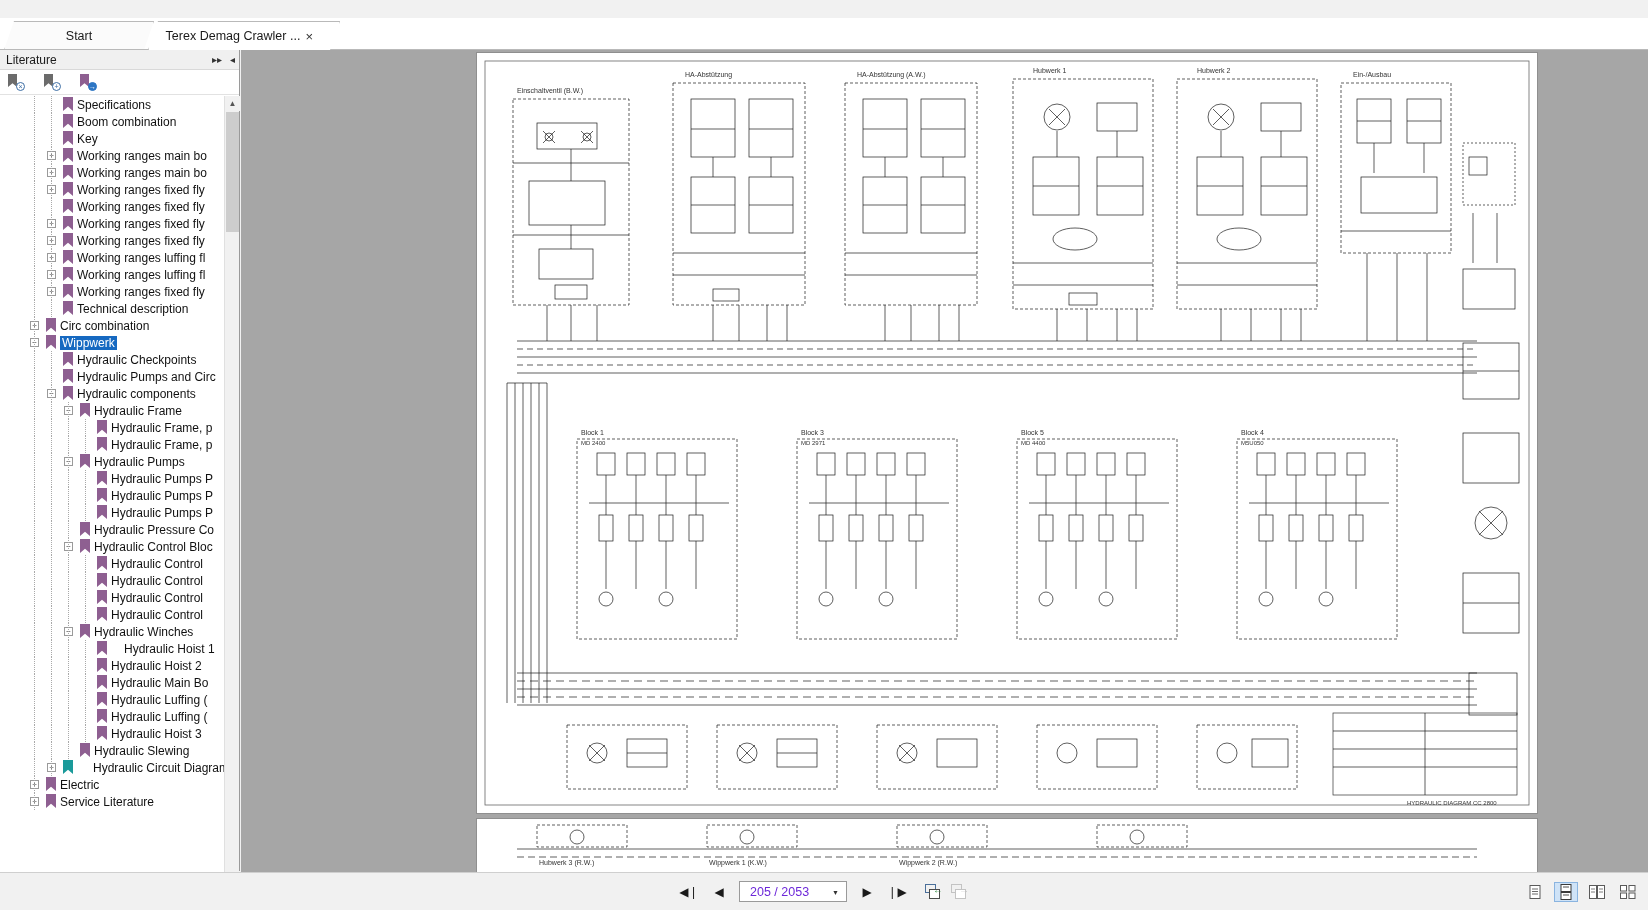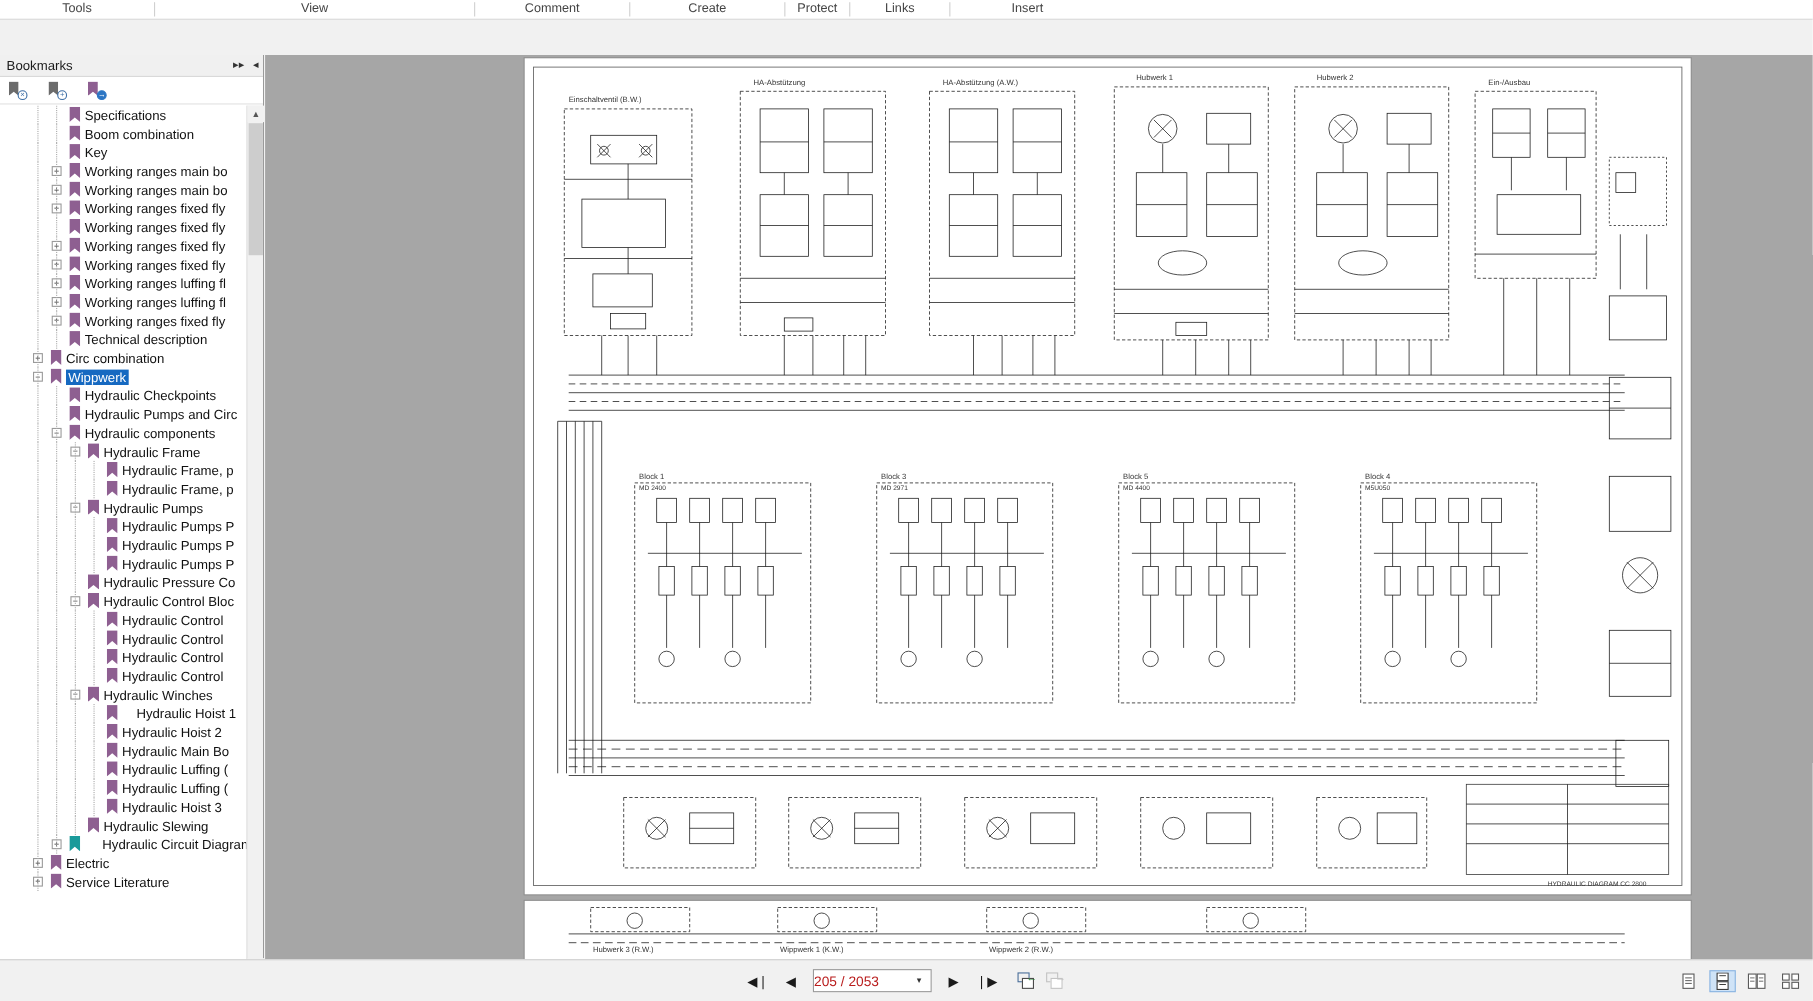--- a/index.html
+++ b/index.html
@@ -172,21 +172,21 @@
   }
   .navbtn {
     width:20px; height:20px; display:flex; align-items:center;
     justify-content:center; color:#1a1a1a; font-size:12px; cursor:pointer;
   }
   .pagebox {
     width:108px; height:21px; background:#ffffff; border:1px solid #9a9a9a;
     display:flex; align-items:center; position:relative; cursor:text;
   }
   .pagebox .pval {
-    font-size:12.5px; color:#b91c1c; 
+    font-size:12.5px; color:#6d28d9; padding-left:10px;
   }
   .pagebox .caret {
     position:absolute; right:7px; top:50%; transform:translateY(-50%);
     font-size:7px; color:#333;
   }
   .viewnav { display:flex; align-items:center; gap:8px; margin-left:8px; }
   .winicon { width:18px; height:16px; position:relative; cursor:pointer; }
   .winicon .b1 {
     position:absolute; left:0; top:0; width:11px; height:9px;
     border:1.5px solid #4a6f9a;
@@ -212,41 +212,35 @@
     background:transparent;
   }
   .vm.active { background:#cfe3f7; border-color:#8ab4e0; }
   .vm svg { display:block; }
 </style>
 </head>
 <body>
 
 <div class="app">
 
-  <div class="menubar">
-    <div class="menu-item" style="width:140px;">Tools</div>
-    <div class="menu-sep"></div>
-    <div class="menu-item" style="width:290px;">View</div>
-    <div class="menu-sep"></div>
-    <div class="menu-item" style="width:140px;">Comment</div>
-    <div class="menu-sep"></div>
-    <div class="menu-item" style="width:140px;">Create</div>
-    <div class="menu-sep"></div>
-    <div class="menu-item" style="width:58px;">Protect</div>
-    <div class="menu-sep"></div>
-    <div class="menu-item" style="width:90px;">Links</div>
-    <div class="menu-sep"></div>
-    <div class="menu-item" style="width:140px;">Insert</div>
+
+  <div class="tabstrip">
+    <div class="tab start">
+      <span class="tab-label">Start</span>
+    </div>
+    <div class="tab doc">
+      <span class="tab-label" style="margin-right:22px;">Terex Demag Crawler ...</span>
+      <span class="tab-close">×</span>
+    </div>
   </div>
 
-
   <div class="side">
 
     <div class="side-header">
-      <span class="side-title">Bookmarks</span>
+      <span class="side-title">Literature</span>
       <span class="side-hdr-btns">
         <span class="glyph">▸▸</span>
         <span class="glyph">◂</span>
       </span>
     </div>
 
     <div class="side-toolbar">
       <span class="bm-icon">
         <span class="bm-flag"></span>
           <span class="bm-badge">×</span>

